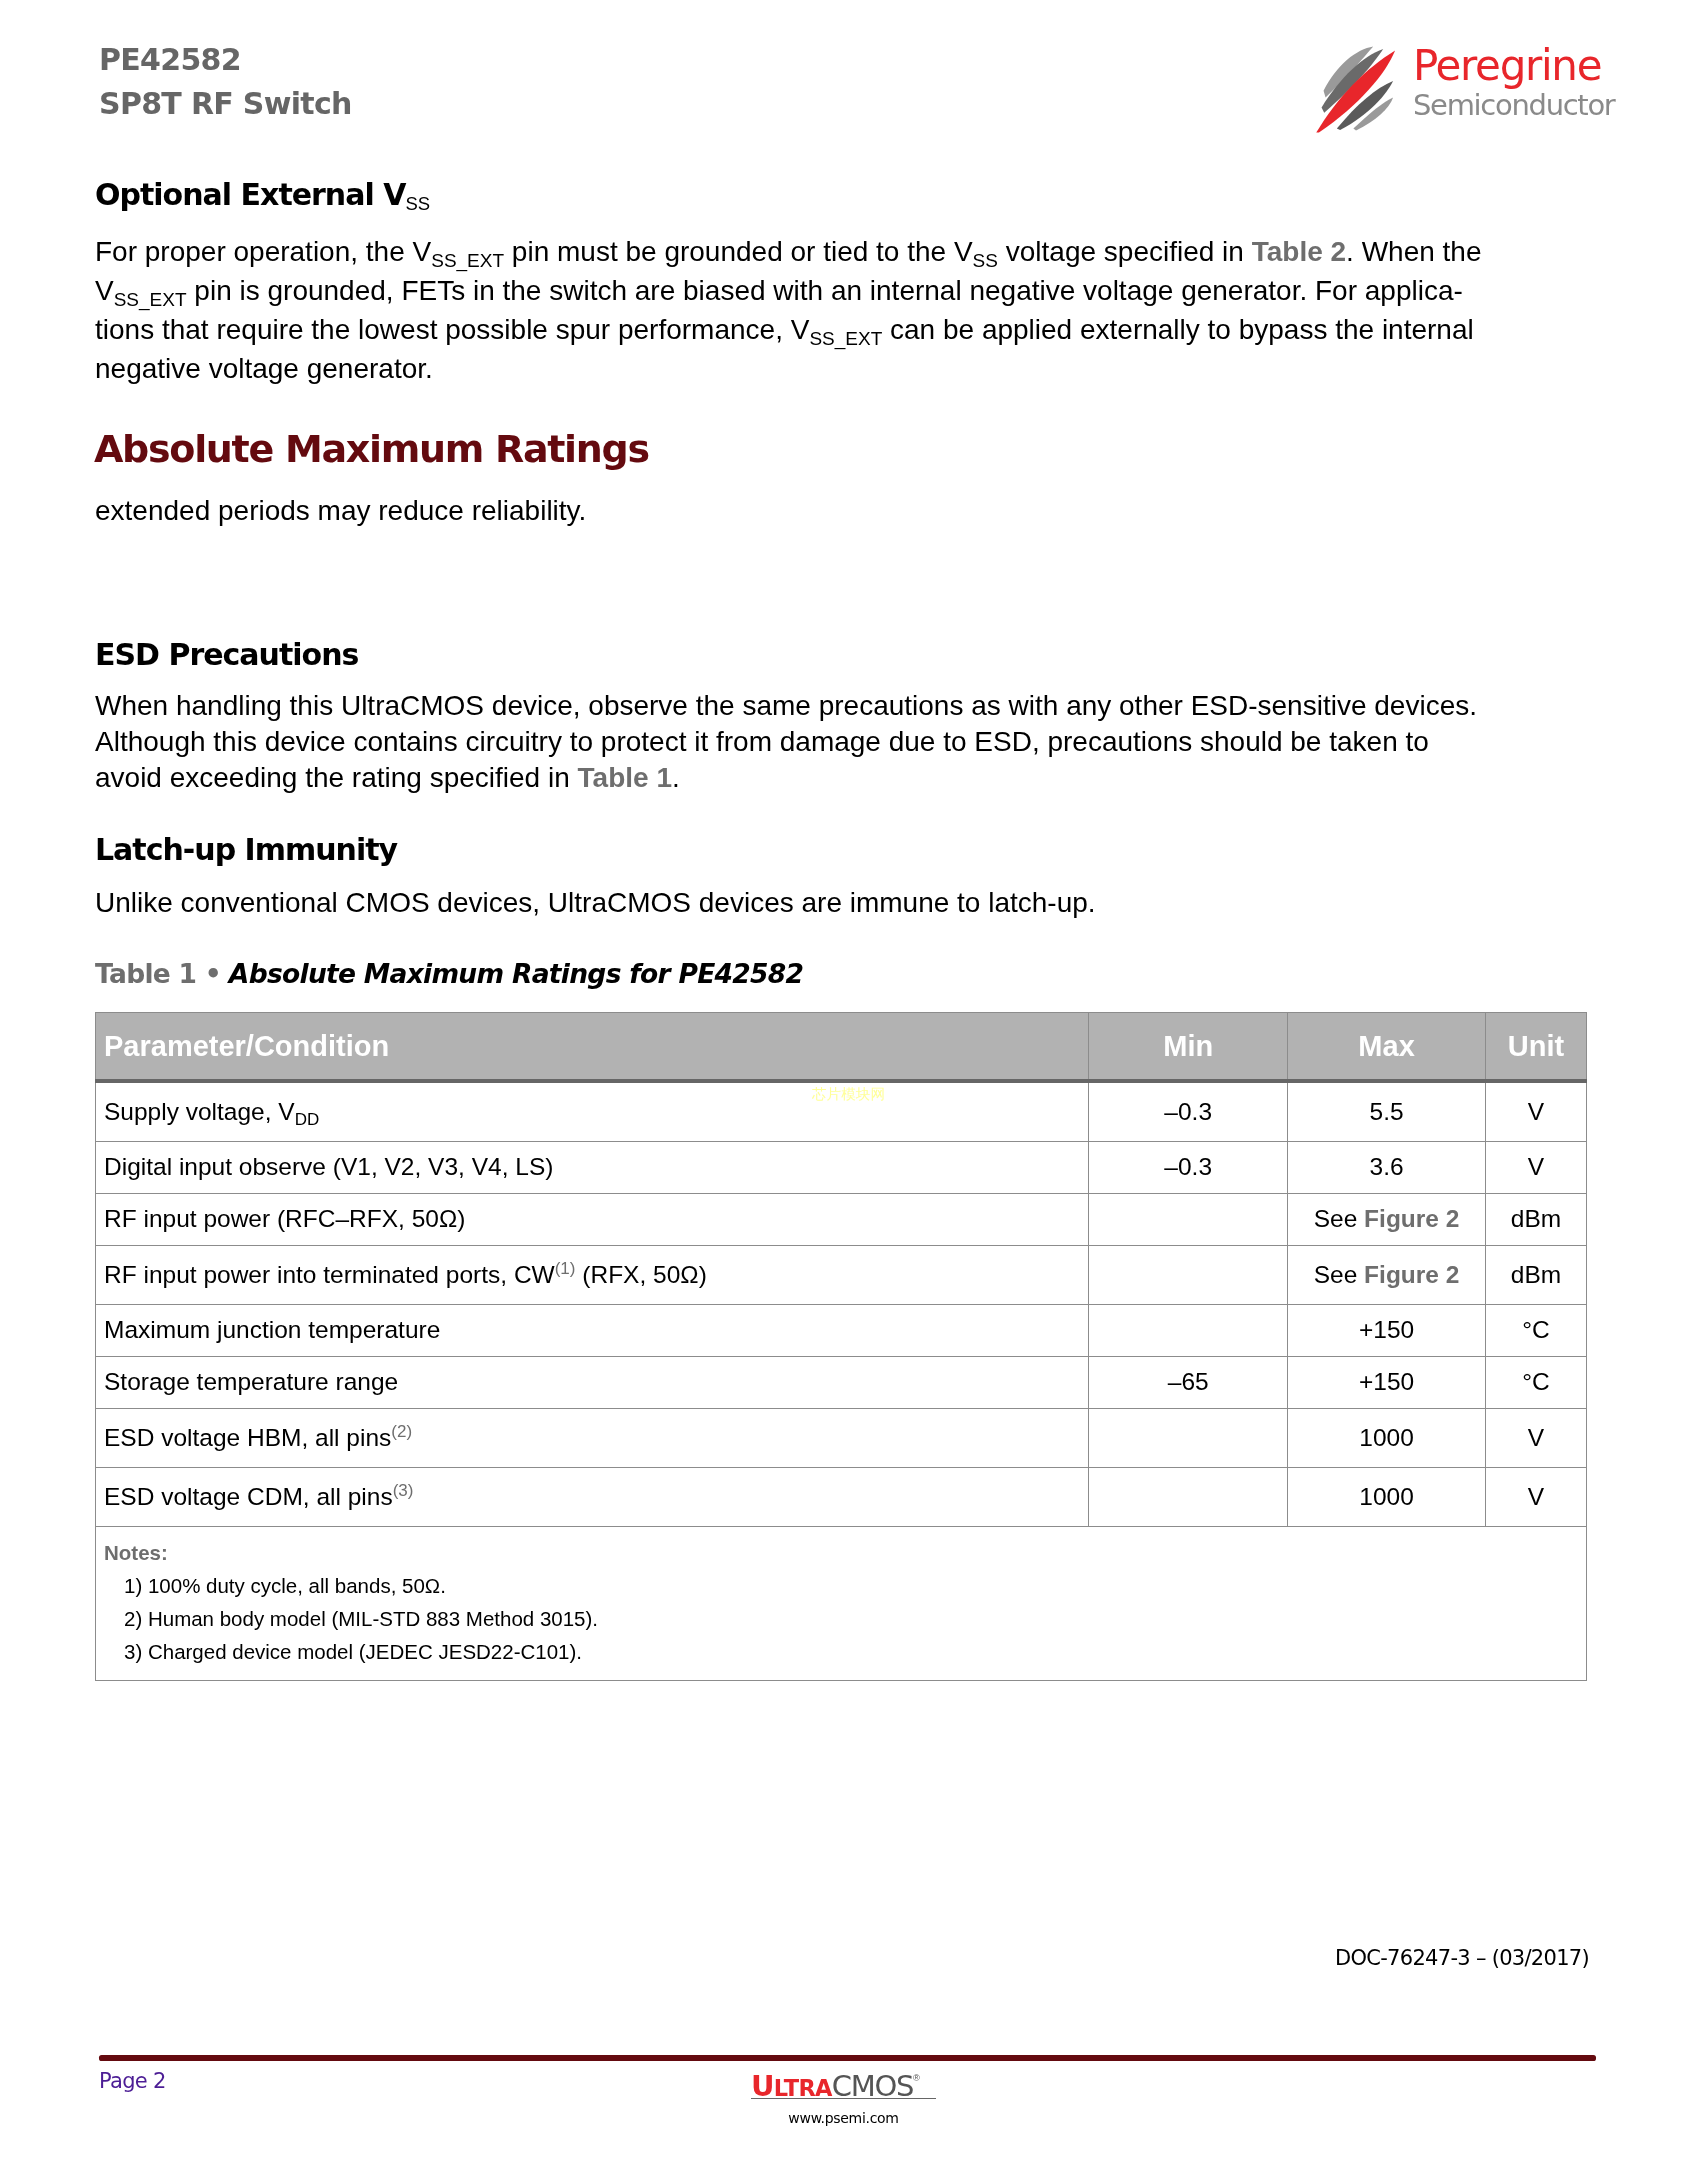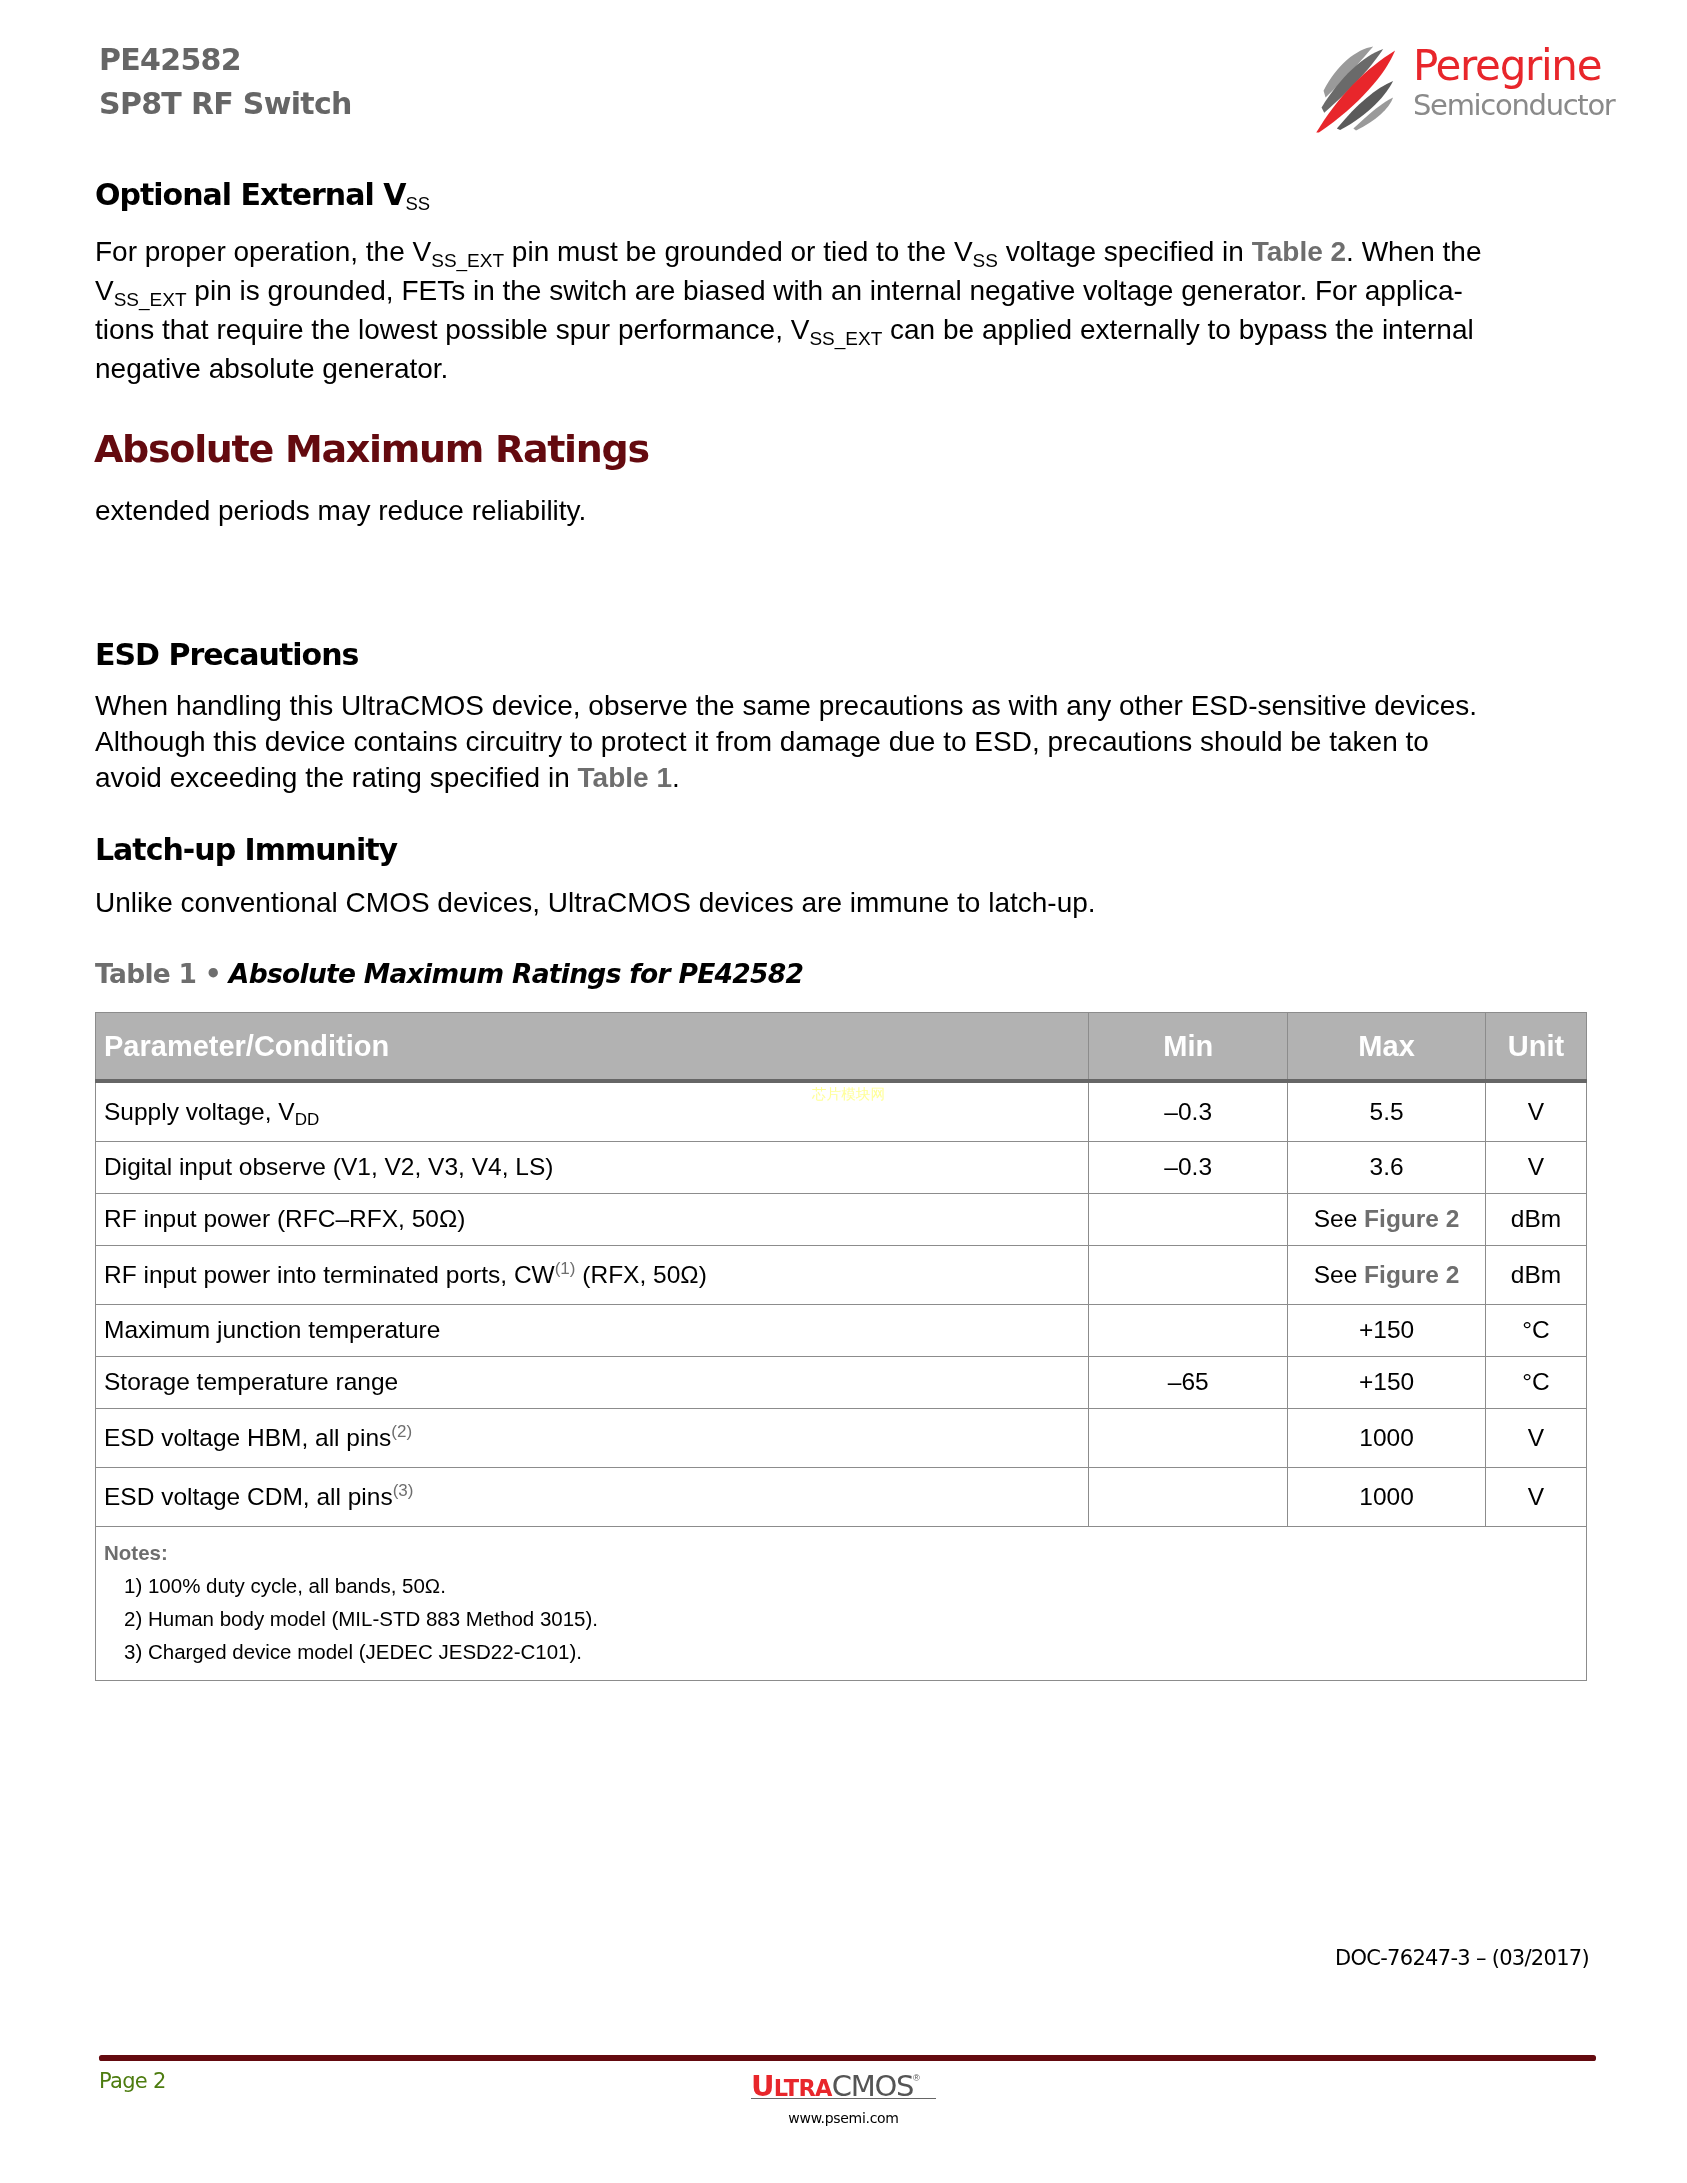--- a/index.html
+++ b/index.html
@@ -31,21 +31,21 @@
   table.t td.param { text-align:left; }
   table.t td.c { text-align:center; }
   table.t sub { font-size:17px; vertical-align:-5.3px; line-height:0; }
   table.t sup { font-size:17px; color:#6e6e6e; vertical-align:9.3px; line-height:0; }
   .notes-cell { padding:9.3px 8px 12px 8px !important; font-size:20.5px; line-height:33px; }
   .notes-title { color:#6e6e6e; font-weight:bold; }
   .note-item { padding-left:20px; }
   .watermark { left:812px; top:1085px; font-family:"DejaVu Sans", sans-serif; font-size:14.6px; color:#ffff99; }
   
   .footer-rule { left:99px; top:2055px; width:1497px; height:6px; background:#640a0f; border-radius:2.6px; }
-  .footer-left { left:99px; top:2069px; font-family:"DejaVu Sans", sans-serif; font-size:21px; color:#4d7c0f; letter-spacing:-0.7px; }
+  .footer-left { left:99px; top:2069px; font-family:"DejaVu Sans", sans-serif; font-size:21px; color:#4c1d95; letter-spacing:-0.7px; }
   .footer-right { right:98px; top:1946px; font-family:"DejaVu Sans", sans-serif; font-size:21px; color:#000; letter-spacing:-0.7px; }
   .ultracmos { left:751px; top:2069px; width:198px; height:30px; }
   .ultra { font-family:"DejaVu Sans", sans-serif; font-weight:bold; font-size:22.5px; color:#e8262b; letter-spacing:-0.7px; }
   .ultra .big { font-size:29px; }
   .cmos { font-family:"DejaVu Sans", sans-serif; font-size:29px; color:#555555; font-weight:normal; letter-spacing:-1.3px; }
   .reg { font-size:9.3px; color:#555; vertical-align:14.6px; }
   .uc-line { position:absolute; left:0; top:29px; width:185px; height:1.3px; background:#666; }
   .footer-url { left:0; width:1687px; top:2110px; text-align:center; font-family:"DejaVu Sans", sans-serif; font-size:14px; color:#000; letter-spacing:-0.3px; }
 </style>
 </head>
@@ -66,21 +66,21 @@
   </svg>
   <div class="logo-word1">Peregrine</div>
   <div class="logo-word2">Semiconductor</div>
 </div>
 
 <div class="abs h2" style="left:95px; top:177px;"><span>Optional External V</span><sub>SS</sub></div>
 <div class="abs para" style="top:232px;">
     <span class="ln">For proper operation, the V<sub>SS_EXT</sub> pin must be grounded or tied to the V<sub>SS</sub> voltage specified in <span class="ref">Table 2</span>. When the</span>
     <span class="ln">V<sub>SS_EXT</sub> pin is grounded, FETs in the switch are biased with an internal negative voltage generator. For applica-</span>
     <span class="ln">tions that require the lowest possible spur performance, V<sub>SS_EXT</sub> can be applied externally to bypass the internal</span>
-    <span class="ln">negative absolute generator.</span>
+    <span class="ln">negative voltage generator.</span>
   </div>
 
 <div class="abs h1" style="left:94px; top:427px;">Absolute Maximum Ratings</div>
 <div class="abs para tight" style="top:493px;">
     <span class="ln">extended periods may reduce reliability.</span>
   </div>
 
 <div class="abs h2" style="left:95px; top:637px;">ESD Precautions</div>
 <div class="abs para tight" style="top:688px;">
     <span class="ln">When handling this UltraCMOS device, observe the same precautions as with any other ESD-sensitive devices.</span>

